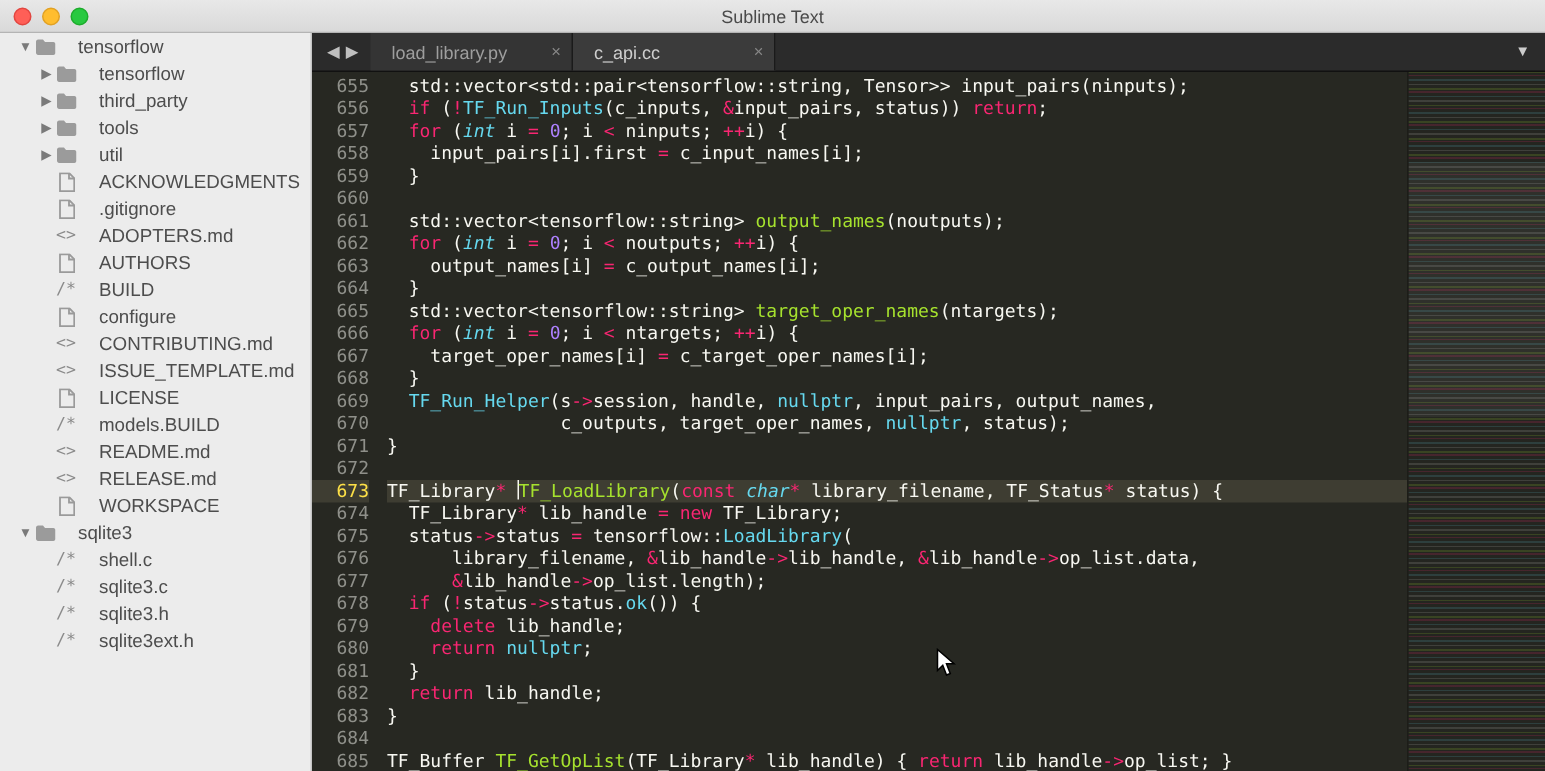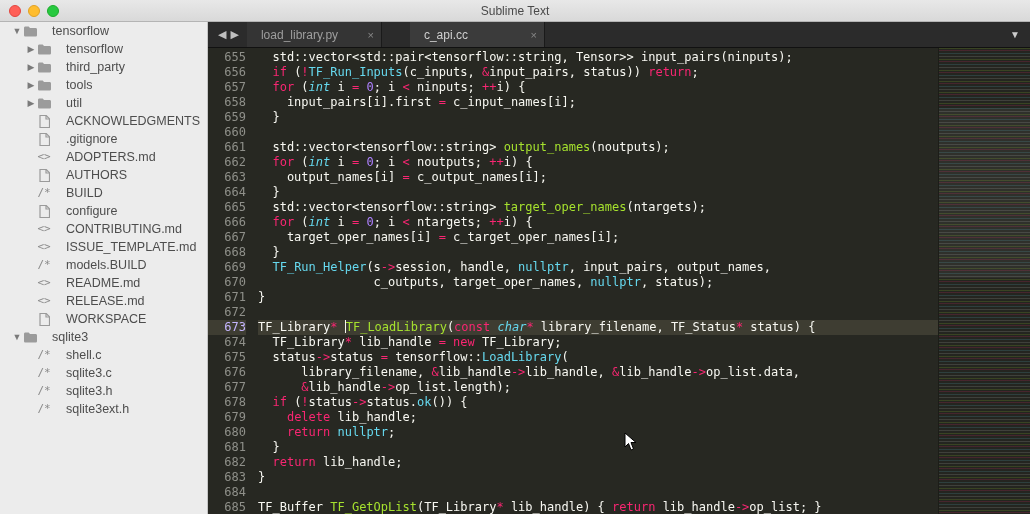--- a/index.html
+++ b/index.html
@@ -40,21 +40,21 @@
 .navbtns span { color:#bfbfbf; font-size:11px; }
 .tab { display:flex; align-items:center; padding:0 22px 0 14px; font-size:12px; color:#cfcfcf; position:relative; border-right:1px solid #1a1a1a; background:#3b3b3b; min-width:135px; }
 .tab.inactive { background:#343434; color:#9e9e9e; }
 .tab .close { position:absolute; right:7px; font-size:11px; color:#888; }
 .tabmenu { margin-left:auto; padding:0 10px; color:#ccc; display:flex; align-items:center; font-size:10px; }
 
 
 .codewrap { flex:1; display:flex; overflow:hidden; position:relative; font-family: Menlo, Consolas, monospace; font-size:12px; line-height:15px; }
 .gutter { width:46px; text-align:right; padding:2px 8px 0 0; color:#8f908a; background:#272822; user-select:none; }
 .gutter div { height:15px; }
-.gutter div.hl { background:#3e3d32; color:#c4b5fd; }
+.gutter div.hl { background:#3e3d32; color:#fde047; }
 .code { flex:1; padding:2px 0 0 4px; color:#f8f8f2; background:#272822; white-space:pre; }
 .code div { height:15px; }
 .code div.hl { background:#3e3d32; }
 
 
 .kw  { color:#f92672; } 
 .ty  { color:#66d9ef; font-style:italic; } 
 .ty2 { color:#66d9ef; }          
 .fn  { color:#a6e22e; }          
 .fn2 { color:#66d9ef; }          
@@ -197,20 +197,30 @@
           <span class="glyph">&lt;&gt;</span>
           <span class="lbl">CONTRIBUTING.md</span>
         </li>
         <li class="d2">
           <span class="arrow"></span>
           <span class="glyph">&lt;&gt;</span>
           <span class="lbl">ISSUE_TEMPLATE.md</span>
         </li>
         <li class="d2">
           <span class="arrow"></span>
+          <span class="ic file">
+            <svg viewBox="0 0 11 13">
+              <path d="M1 .5H7.2L10.5 3.8V12.5H1Z"></path>
+              <path d="M7 .5V4H10.5"></path>
+            </svg>
+          </span>
+          <span class="lbl">LICENSE</span>
+        </li>
+        <li class="d2">
+          <span class="arrow"></span>
           <span class="glyph">/*</span>
           <span class="lbl">models.BUILD</span>
         </li>
         <li class="d2">
           <span class="arrow"></span>
           <span class="glyph">&lt;&gt;</span>
           <span class="lbl">README.md</span>
         </li>
         <li class="d2">
           <span class="arrow"></span>
@@ -259,21 +269,21 @@
       </ul>
   </div>
 
   <div class="editor">
 
     <div class="tabrow">
       <div class="navbtns">
         <span>◀</span>
         <span>▶</span>
       </div>
-      <div id="tabs" style="display: flex; gap: 28px;">
+      <div id="tabs" style="display: flex;">
           <div class="tab inactive">
             <span>load_library.py</span>
             <span class="close">×</span>
           </div>
           <div class="tab">
             <span>c_api.cc</span>
             <span class="close">×</span>
           </div>
         </div>
       <div class="tabmenu">▼</div>

